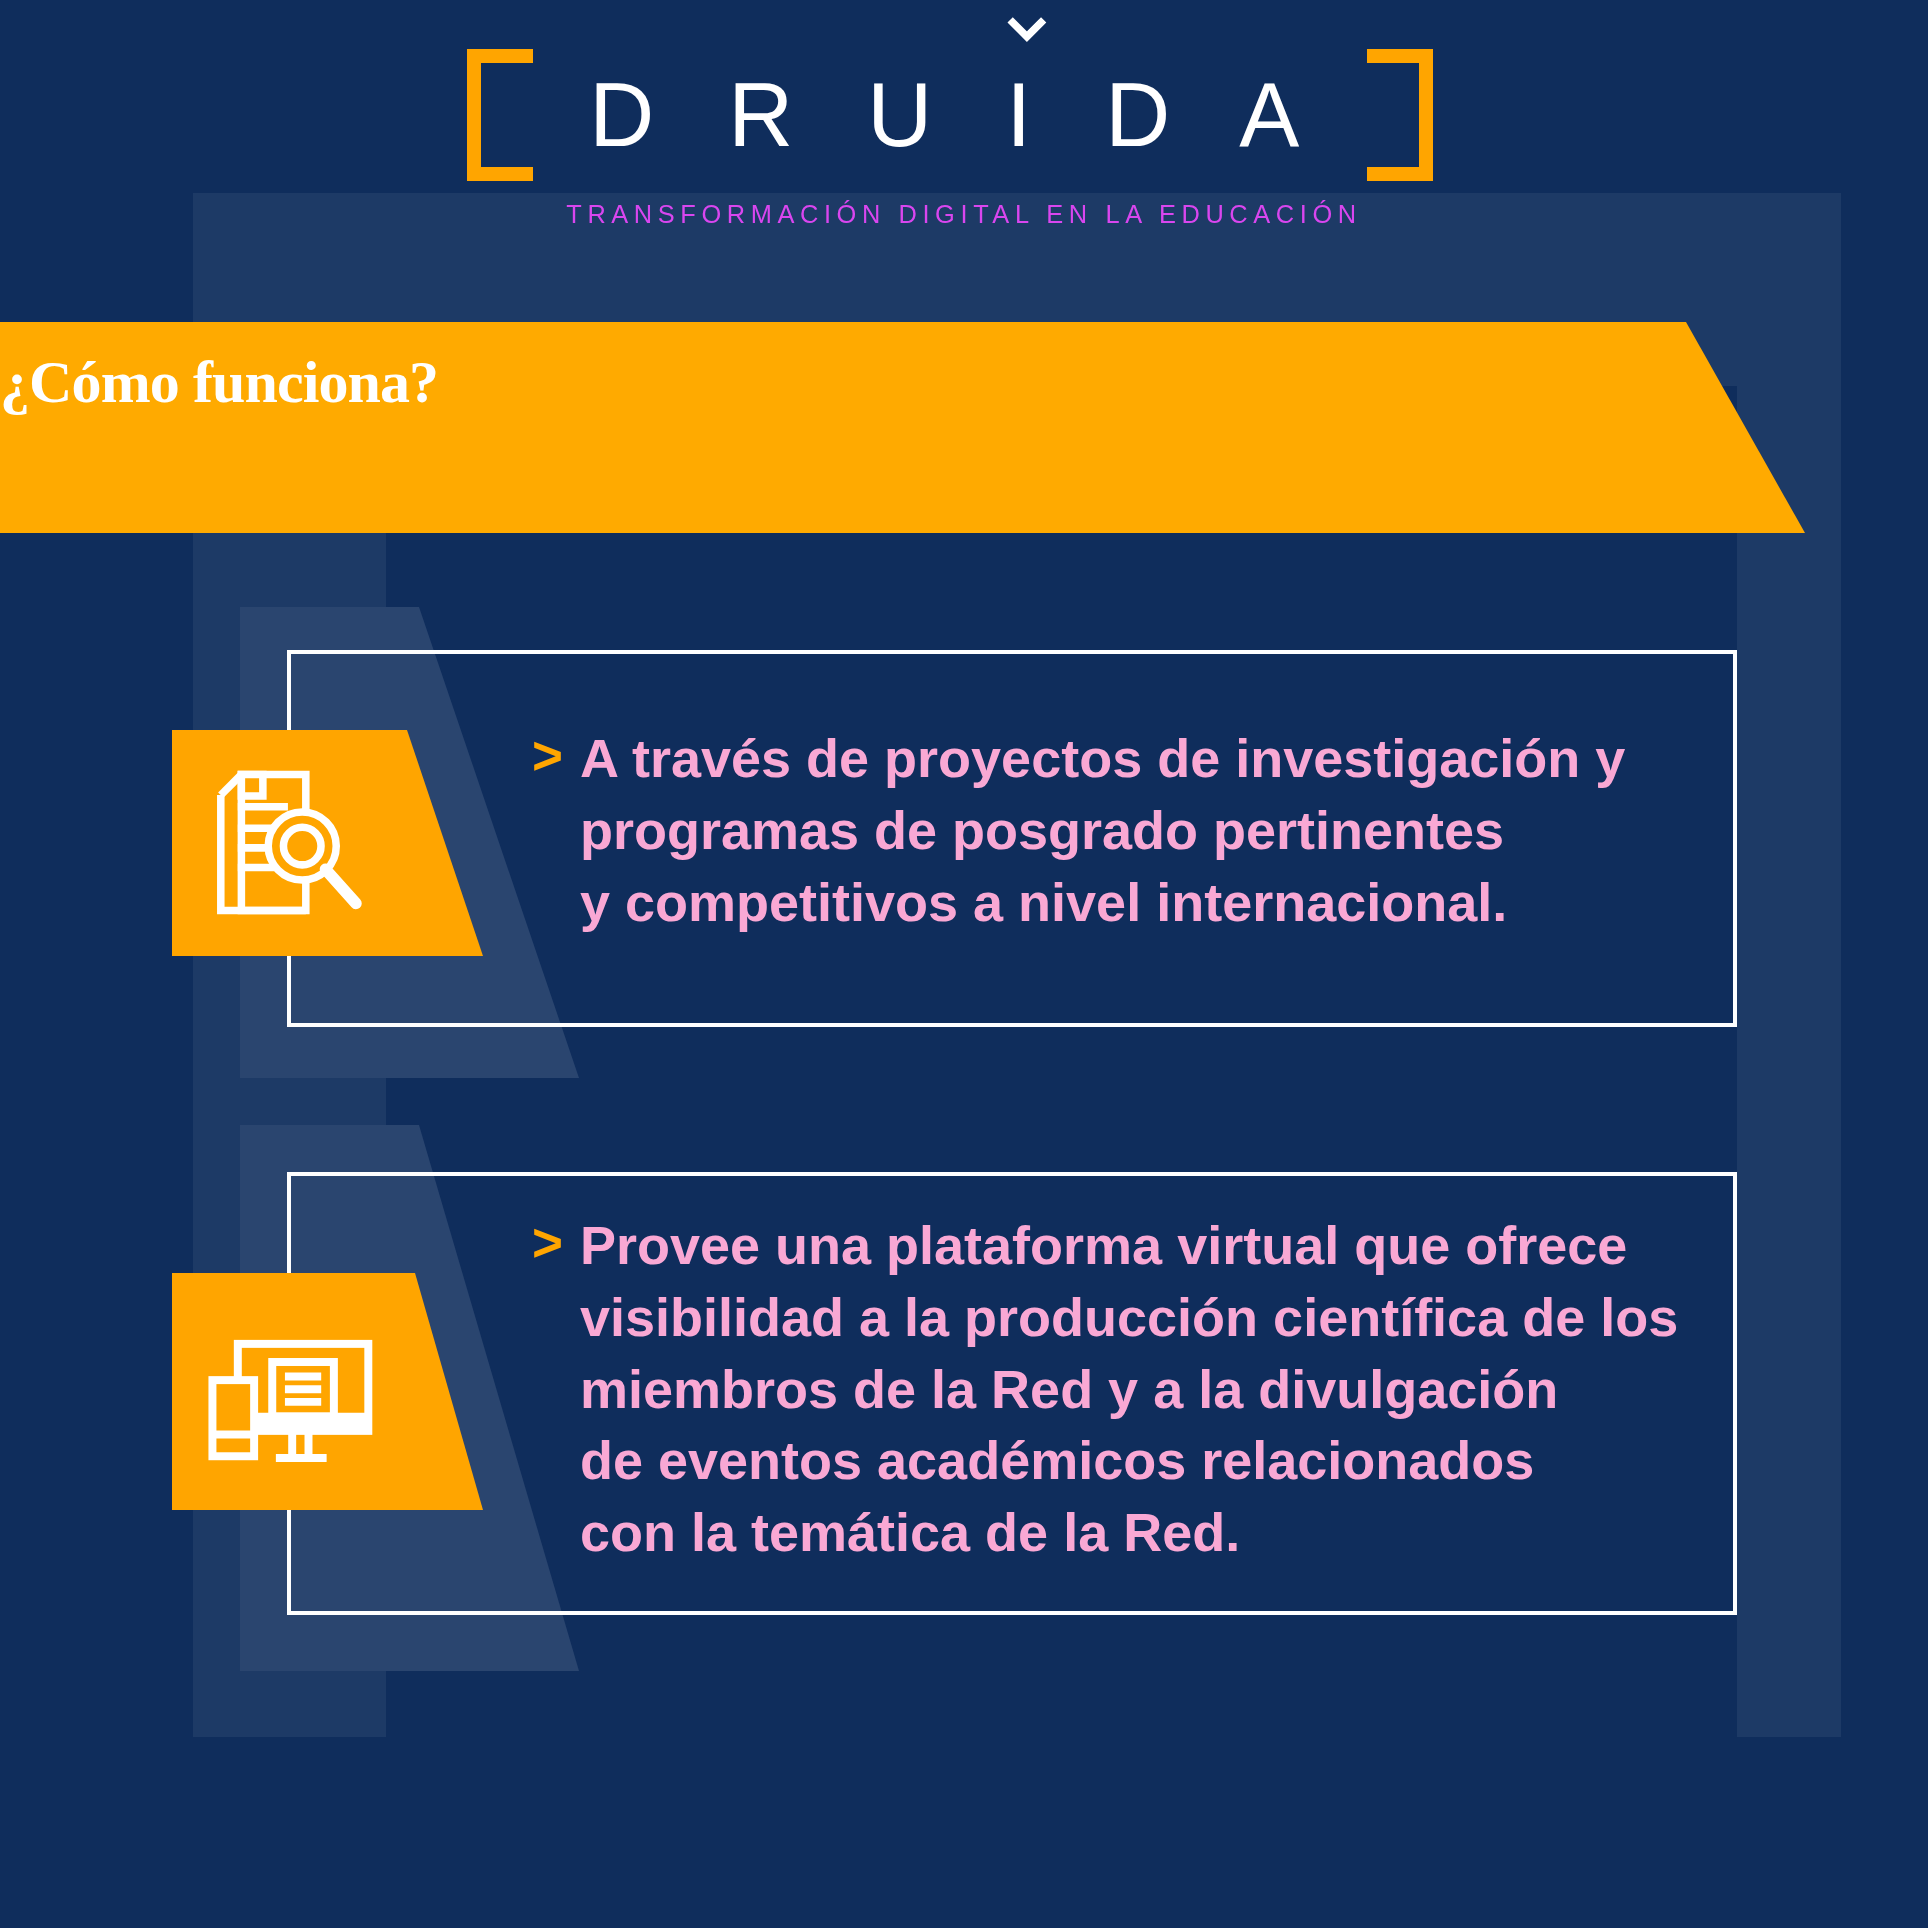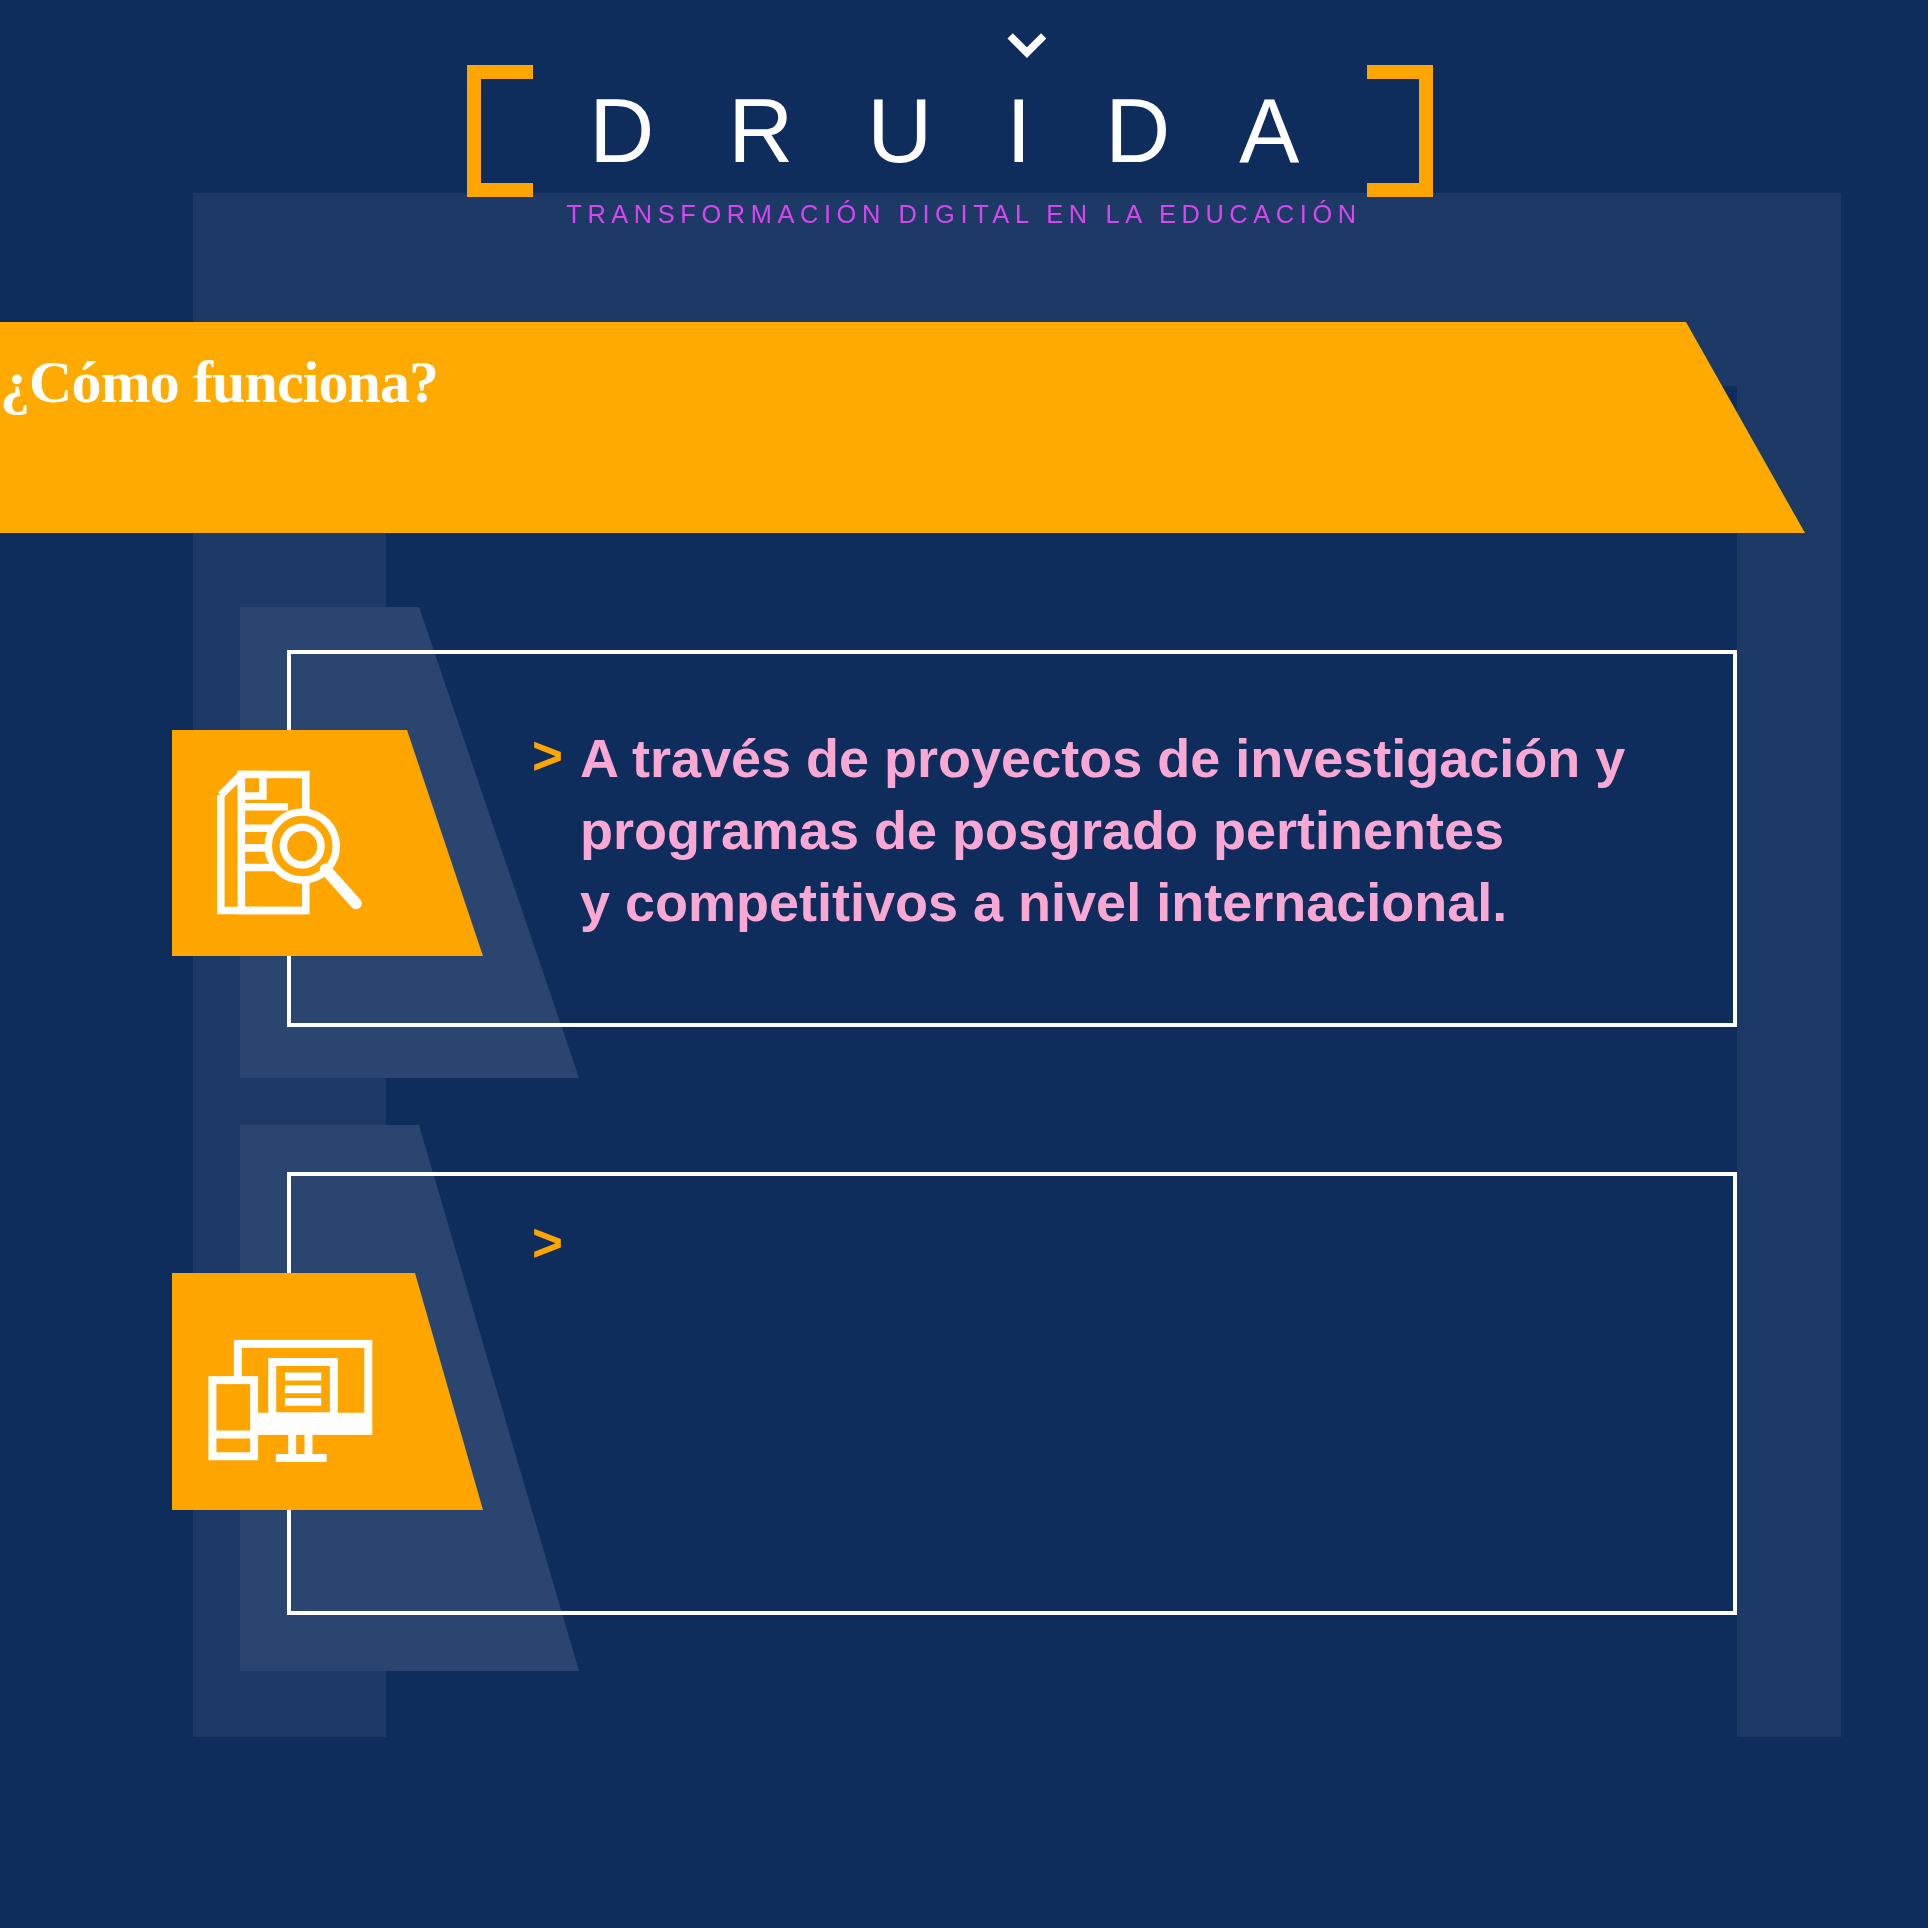--- a/index.html
+++ b/index.html
@@ -16,21 +16,21 @@
      clip-path:polygon(0 0,100% 0,1601px 100%,0 100%);}
   .deco-tl-v{left:193px;top:193px;width:193px;height:1544px;}
   .deco-bl-h{left:193px;top:1544px;width:1549px;height:193px;
      clip-path:polygon(0 0,1601px 0,1525px 100%,0 100%);}
   .deco-r-v{left:1737px;top:193px;width:104px;height:1544px;background:#1d3a66;}
 
   
   .deco-mask{position:absolute;left:386px;top:386px;width:1351px;height:1351px;background:#0f2d5c;}
 
   
-  .logo-wrap{position:absolute;left:0;top:65px;width:1900px;text-align:center;}
+  .logo-wrap{position:absolute;left:0;top:49px;width:1900px;text-align:center;}
   .logo-row{display:inline-flex;align-items:center;justify-content:center;gap:0px;}
   .brk{width:28px;height:132px;position:relative;}
   .brk i{position:absolute;background:#FFA500;display:block;}
   .brk.l i.v{left:0;top:0;width:14px;height:132px;}
   .brk.l i.t{left:0;top:0;width:66px;height:14px;}
   .brk.l i.b{left:0;bottom:0;width:66px;height:14px;}
   .brk.r i.v{right:0;top:0;width:14px;height:132px;}
   .brk.r i.t{right:0;top:0;width:66px;height:14px;}
   .brk.r i.b{right:0;bottom:0;width:66px;height:14px;}
   .brk.l{width:66px;} .brk.r{width:66px;}
@@ -168,20 +168,25 @@
     <line x1="45" y1="54" x2="65" y2="54" stroke="#ffffff" stroke-width="4.4"></line>
     <rect x="19" y="60" width="72" height="10" fill="#ffffff"></rect>
     <line x1="49" y1="70" x2="49" y2="84" stroke="#ffffff" stroke-width="4.4"></line>
     <line x1="58" y1="70" x2="58" y2="84" stroke="#ffffff" stroke-width="4.4"></line>
     <line x1="40" y1="85" x2="68" y2="85" stroke="#ffffff" stroke-width="4.4"></line>
     <rect x="5" y="42" width="23" height="42" fill="#FFA500" stroke="#ffffff" stroke-width="4.4"></rect>
     <line x1="5" y1="72" x2="28" y2="72" stroke="#ffffff" stroke-width="4.4"></line>
   </svg>
   <div class="card-body body2">
     <span class="chev">&gt;</span>
+    <span class="card-text">Provee una plataforma virtual que ofrece
+visibilidad a la producción científica de los
+miembros de la Red y a la divulgación
+de eventos académicos relacionados
+con la temática de la Red.</span>
   </div>
 
   <div class="footer">
     
 
     
 
     
   </div>
 

